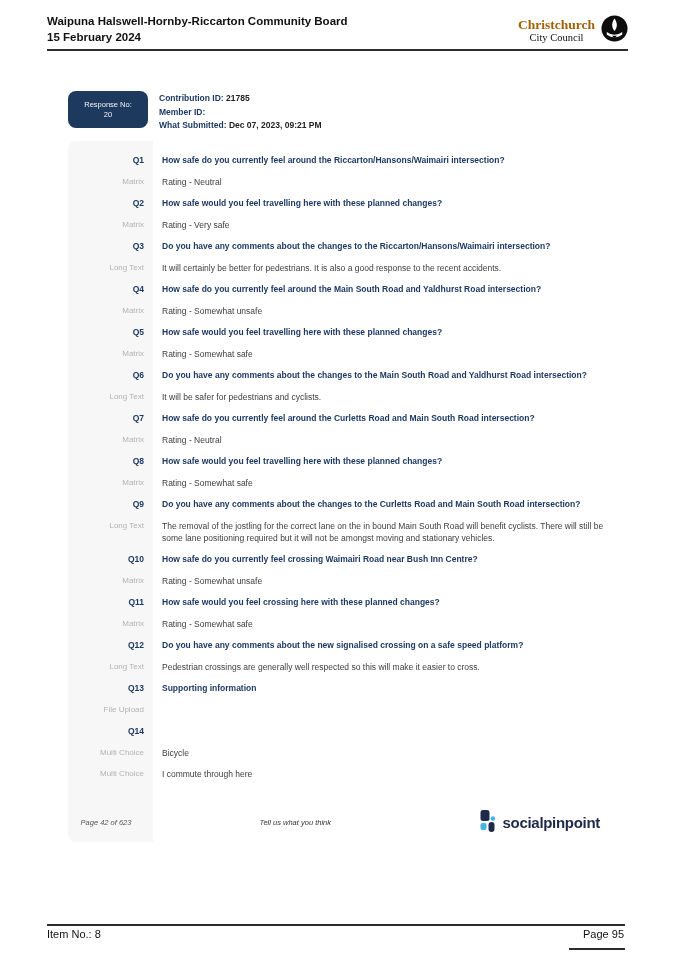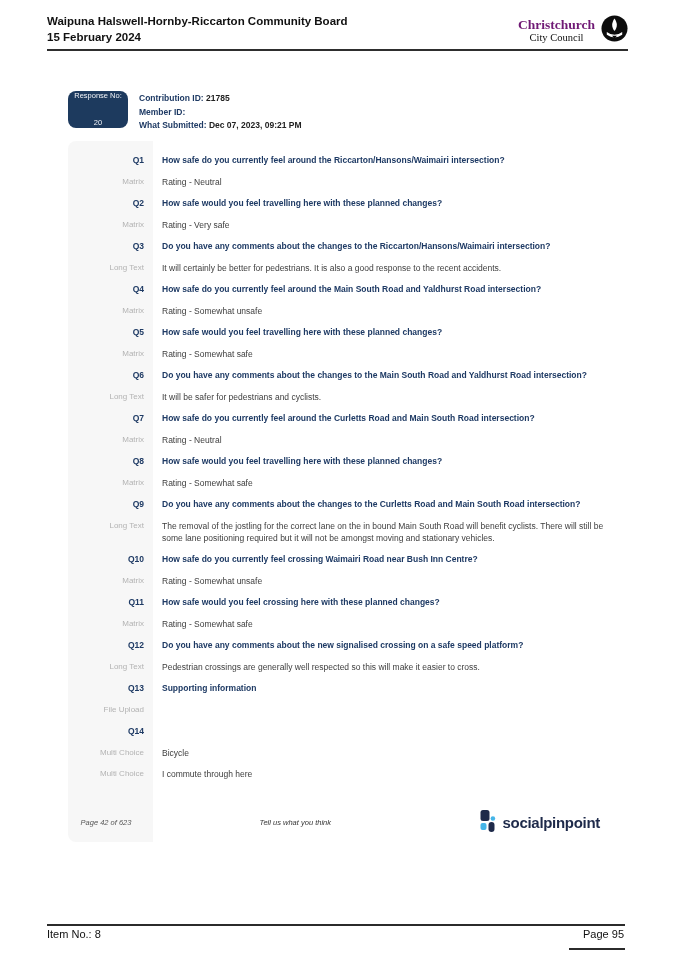--- a/index.html
+++ b/index.html
@@ -9,30 +9,30 @@
     font-family: "Liberation Sans", "DejaVu Sans", sans-serif;
     color: #1a1a1a;
   }
   .page { position: relative; width: 675px; height: 954px; background: #fff; overflow: hidden; }
 
   
   .header { display: flex; justify-content: space-between; align-items: flex-start; padding: 13px 47px 0 47px; }
   .header-titles { font-size: 11.5px; font-weight: bold; line-height: 16px; color: #111; }
   .ccc-logo { display: flex; align-items: center; gap: 6px; margin-top: 2px; }
   .ccc-text { text-align: right; font-family: "Liberation Serif", serif; line-height: 1; }
-  .ccc-line1 { font-size: 13.5px; font-weight: bold; color: #701a75; }
+  .ccc-line1 { font-size: 13.5px; font-weight: bold; color: #a16207; }
   .ccc-line2 { font-size: 10.5px; color: #0d0d0d; margin-top: 2px; text-align: center; }
   .header-rule { margin: 3px 47px 0 47px; border-top: 2.5px solid #2e2e2e; }
 
   
   .response-row { display: flex; margin: 40px 47px 0 68px; }
   .response-badge {
-    width: 60px; height: 37px; background: #1d3a5e; border-radius: 8px;
+    width: 80px; height: 37px; background: #1d3a5e; border-radius: 8px;
     color: #f2f4f8; font-size: 7.5px; line-height: 10px; text-align: center;
-    display: flex; flex-direction: column; justify-content: space-between; flex: none;
+    display: flex; flex-direction: column; justify-content: center; flex: none;
   }
   .response-meta { margin-left: 11px; padding-top: 1px; font-size: 8.5px; line-height: 13.5px; font-weight: bold; }
   .meta-label { color: #1e3a64; }
   .meta-value { color: #222; }
 
   
   .qa-container {
     margin: 8px 47px 0 68px;
     background: linear-gradient(90deg, #f7f7f7 0, #f7f7f7 85px, rgba(0,0,0,0) 85px);
     border-radius: 8px;

